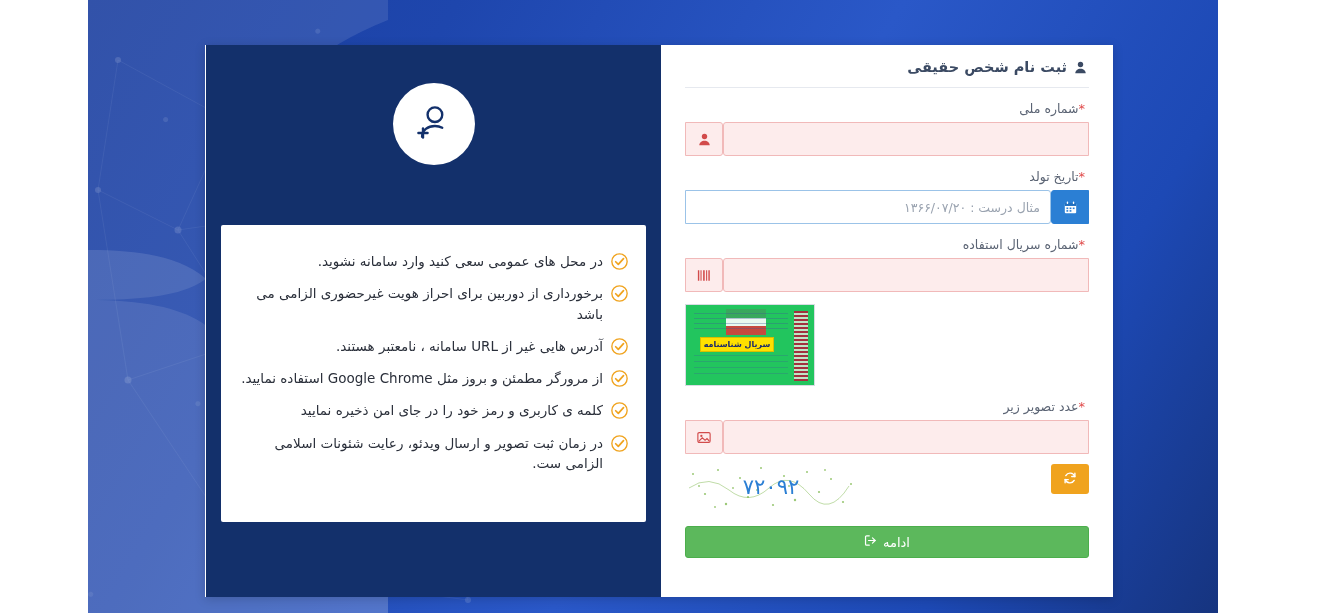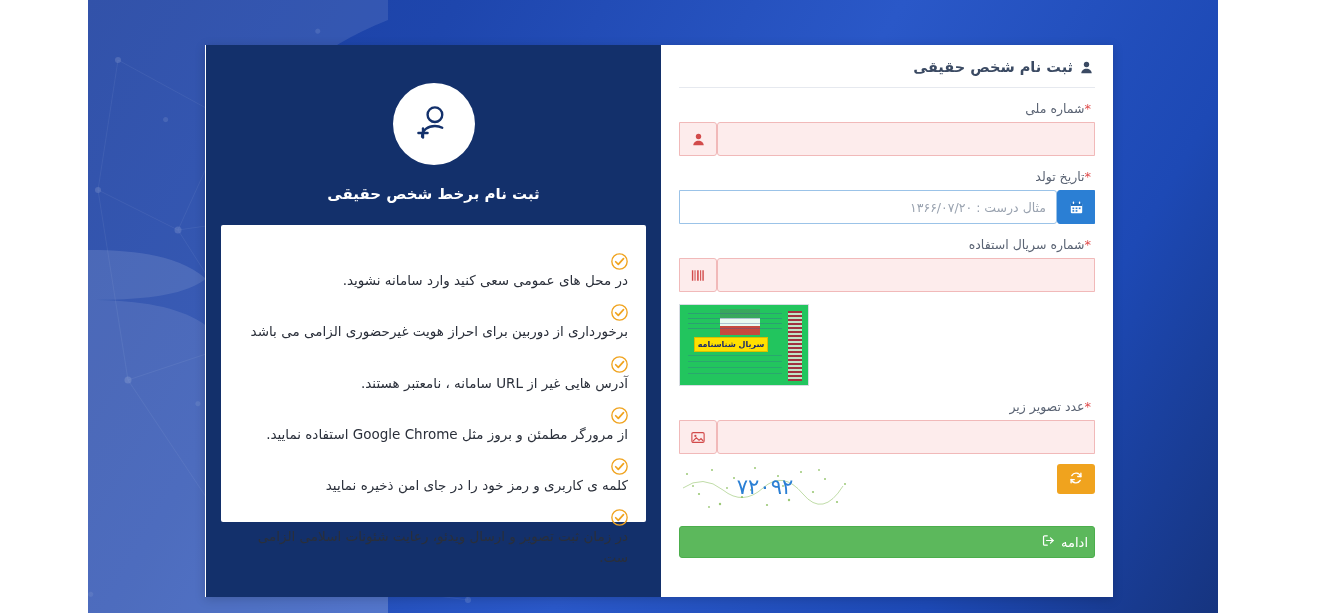--- a/index.html
+++ b/index.html
@@ -53,21 +53,21 @@
     width: 908px; height: 552px;
     background: #ffffff;
     box-shadow: 0 2px 10px rgba(0,0,0,0.18);
     display: flex;
     flex-direction: row;
   }
   
   .card-right {
     width: 452px;
     background: #ffffff;
-    padding: 0 18px;
+    padding: 0 24px;
     position: relative;
   }
   .card-left {
     width: 455px;
     background: #13306b;
     color: #fff;
     padding: 0;
     position: relative;
   }
 
@@ -91,21 +91,21 @@
     position: absolute;
     left: 15px; right: 15px;
     top: 180px;
     background: #ffffff;
     border-radius: 2px;
     height: 297px;
     padding: 26px 18px 10px 18px;
   }
   .tip-row {
     display: flex;
-    flex-direction: column;
+    flex-direction: row;
     align-items: flex-start;
     justify-content: flex-start;
     margin-bottom: 12px;
     color: #2a2f3a;
     font-size: 13.5px;
     line-height: 1.5;
   }
   .tip-check {
     flex: 0 0 auto;
     width: 17px; height: 17px;
@@ -257,21 +257,21 @@
 
   .submit-btn {
     margin-top: 16px;
     width: 100%;
     height: 32px;
     background: #5cb85c;
     border: 1px solid #4cae4c;
     border-radius: 3px;
     color: #ffffff;
     font-size: 13px;
-    display: flex; align-items: center; 
+    display: flex; align-items: center; justify-content: center;
     gap: 6px;
     cursor: pointer;
     font-family: "DejaVu Sans", "Liberation Sans", sans-serif;
   }
 </style>
 </head>
 <body>
 
 <div class="page">
 
@@ -473,21 +473,20 @@
       <div class="avatar-circle">
         <span>
           <svg width="44" height="44" viewBox="0 0 48 48" fill="none" stroke="#13306b" stroke-width="2.6" stroke-linecap="round" stroke-linejoin="round">
             <circle cx="25" cy="16" r="8"></circle>
             <path d="M11 40c0-7.2 6.3-11.6 14-11.6 3 0 5.8.7 8 1.9"></path>
             <path d="M12 31v10"></path>
             <path d="M7 36h10"></path>
           </svg>
         </span>
       </div>
-      <div class="panel-title">ثبت نام برخط شخص حقیقی</div>
 
       <div class="tips-box">
         <div class="tip-row">
           <span class="tip-check">
             <svg width="17" height="17" viewBox="0 0 20 20">
                 <circle cx="10" cy="10" r="9" fill="none" stroke="#f0a31e" stroke-width="1.6"></circle>
                 <path d="M5.5 10.3 L8.6 13.4 L14.7 6.6" fill="none" stroke="#f0a31e" stroke-width="2" stroke-linecap="round" stroke-linejoin="round"></path>
               </svg>
           </span>
           <span class="tip-text">در محل های عمومی سعی کنید وارد سامانه نشوید.</span>

